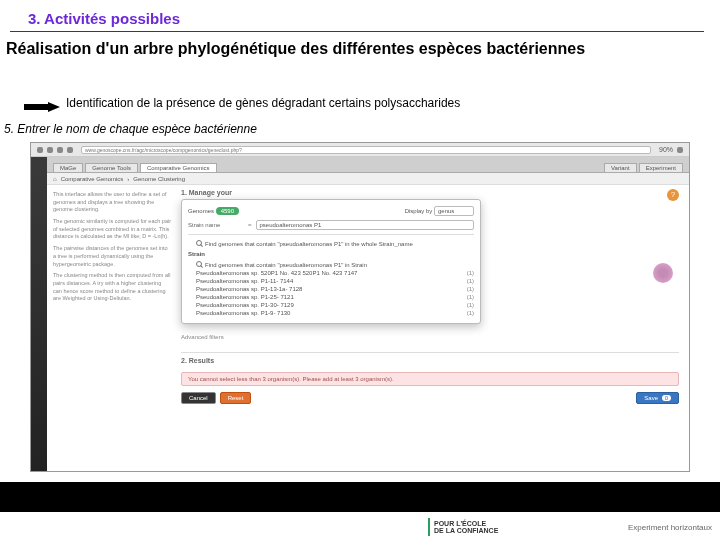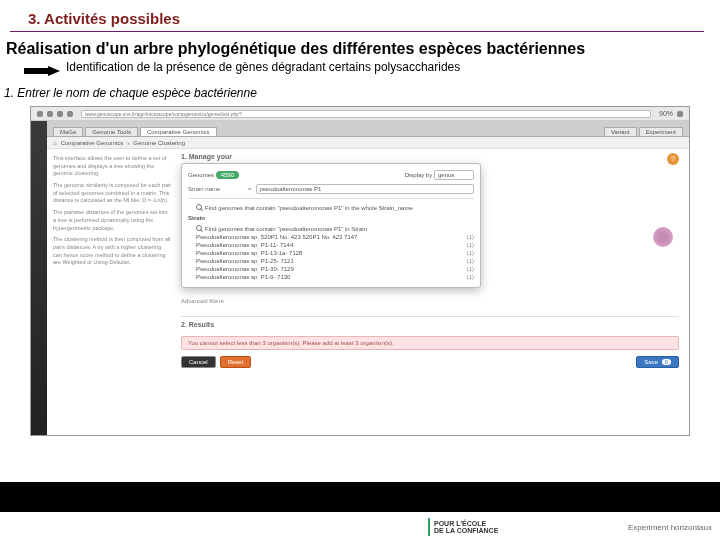--- a/index.html
+++ b/index.html
@@ -1,21 +1,21 @@
 <!DOCTYPE html>
 <html><head>
 <meta charset="utf-8">
 <style>
   * { box-sizing: border-box; margin: 0; padding: 0; }
   body { width: 720px; height: 540px; font-family: Arial, sans-serif; background: #fff; position: relative; overflow: hidden; }
   .slide { width: 100%; height: 100%; position: relative; }
-  .section-title { color: #7f1d1d; font-size: 15px; font-weight: bold; padding: 10px 0 4px 28px; }
+  .section-title { color: #6d28d9; font-size: 15px; font-weight: bold; padding: 10px 0 4px 28px; }
   .section-underline { height: 1px; background: #6b1b6b; margin: 0 16px 0 10px; }
   .subtitle { font-size: 16px; font-weight: bold; padding: 8px 0 2px 6px; }
-  .arrow-line { display: flex; align-items: center; padding-left: 24px; gap: 6px; }
+  .arrow-line { display: flex; align-items: center; padding-left: 24px; gap: 6px; margin-top: 36px; }
   .arrow { width: 36px; height: 10px; display: inline-block; }
   .desc { font-size: 12px; }
   .step { font-size: 12px; font-style: italic; padding: 12px 0 4px 4px; }
   .screenshot { margin: 2px 30px 0 30px; border: 1px solid #999; height: 330px; background: #f5f5f5; position: relative; font-size: 7px; color: #555; overflow: hidden; filter: blur(0.3px); }
   .browser-bar { height: 14px; background: #e8e8e8; border-bottom: 1px solid #ccc; display: flex; align-items: center; padding: 0 6px; gap: 4px; }
   .bb-icon { width: 6px; height: 6px; border-radius: 2px; background: #888; }
   .bb-url { flex: 1; height: 8px; background: #fff; border: 1px solid #bbb; border-radius: 2px; margin: 0 4px; display:flex; align-items:center; padding:0 3px; font-size:5px; color:#777;}
   .app-frame { display: flex; height: calc(100% - 14px); }
   .left-rail { width: 16px; background: linear-gradient(#3a3a3a,#222); }
   .main-app { flex: 1; background: #fff; display: flex; flex-direction: column; }
@@ -64,21 +64,21 @@
   <div class="subtitle">Réalisation d'un arbre phylogénétique des différentes espèces bactériennes</div>
   <div class="arrow-line">
     <span class="arrow">
       <svg viewBox="0 0 36 10" width="36" height="10">
           <polygon points="0,2 24,2 24,0 36,5 24,10 24,8 0,8" fill="#000"></polygon>
         </svg>
     </span>
     <span class="desc">Identification de la présence de gènes dégradant certains polysaccharides</span>
   </div>
 
-  <div class="step">1. Entrer le nom de chaque espèce bactérienne</div>
+  <div class="step">5. Entrer le nom de chaque espèce bactérienne</div>
 
   <div class="screenshot">
     <div class="browser-bar">
       <span class="bb-icon"></span>
       <span class="bb-icon"></span>
       <span class="bb-icon"></span>
       <span class="bb-icon"></span>
       <span class="bb-url">www.genoscope.cns.fr/agc/microscope/compgenomics/geneclust.php?</span>
       <span>90%</span>
       <span class="bb-icon"></span>

